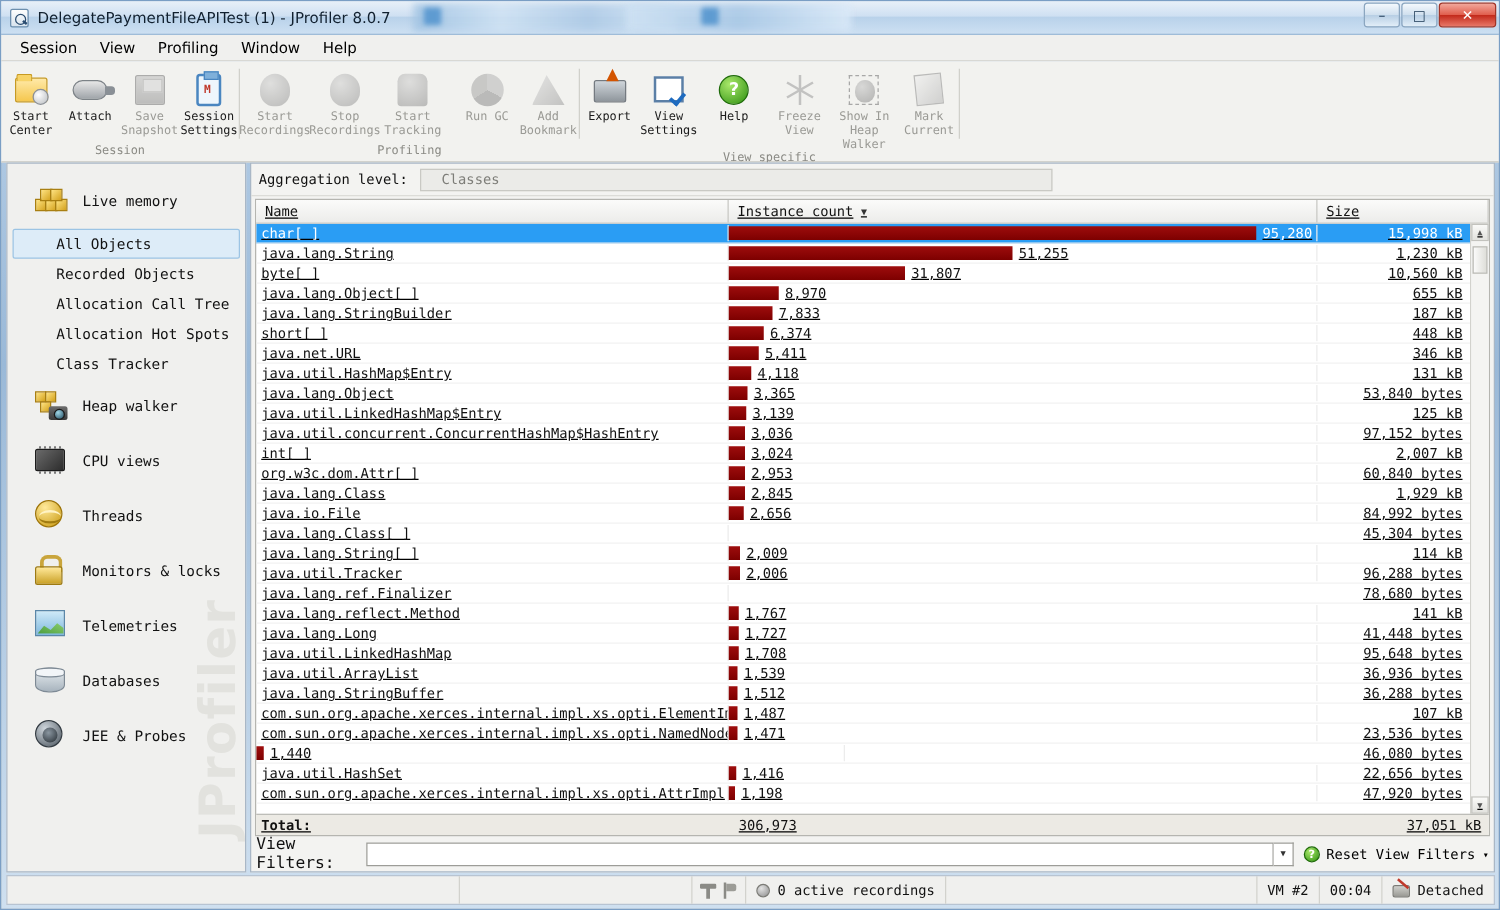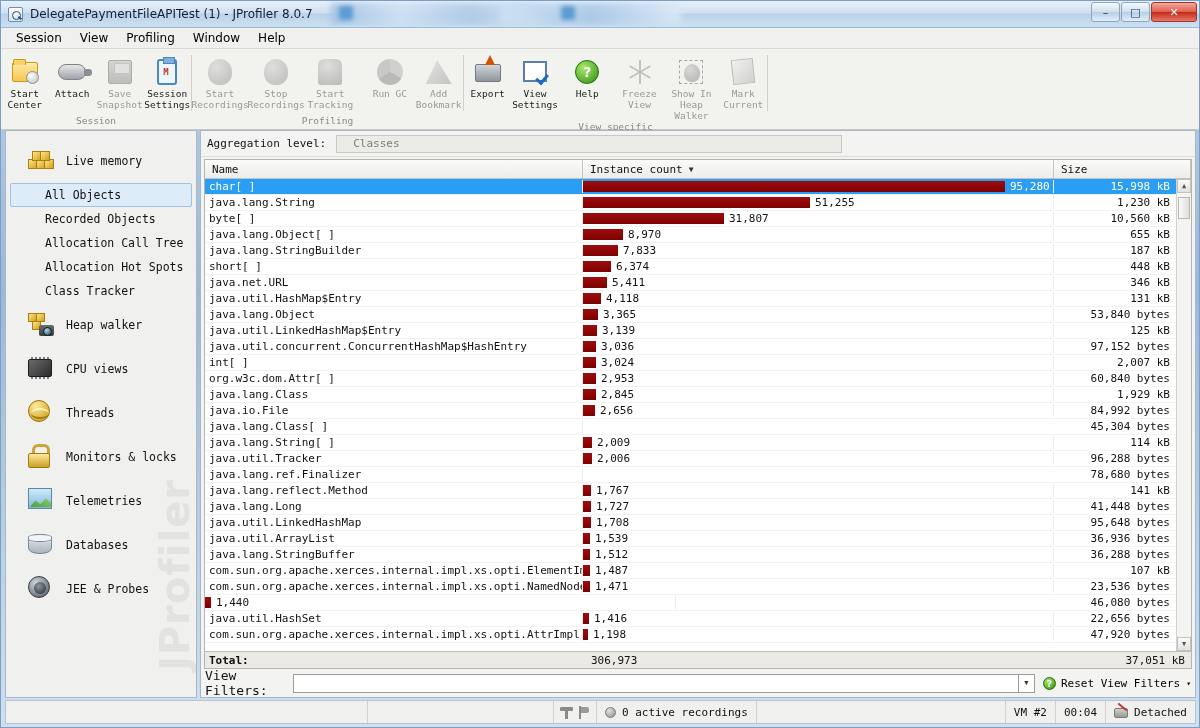--- a/index.html
+++ b/index.html
@@ -196,21 +196,21 @@
   }
   #agg-label { font-size: 11px; color: #111; }
   #agg-combo {
     margin-left: 10px; width: 506px; height: 18px;
     background: #ebebe8; border: 1px solid #c9c9c4;
     display: flex; align-items: center; padding-left: 16px;
     font-size: 11px; color: #7d7d78;
   }
 
   
-  #table-wrap { flex: 1; display: flex; flex-direction: column; min-height: 0; background:#fff; margin: 2px 3px 0 3px; border:1px solid #b5b5b0;}
+  #table-wrap { flex: 1; display: flex; flex-direction: column; min-height: 0; background:#fff; margin: 2px 3px 0 3px; border:1px solid #b5b5b0;text-decoration:underline;}
   #thead {
     height: 19px; display: flex; flex: none;
     background: linear-gradient(to bottom,#fbfbfa,#ececea);
     border-bottom: 1px solid #c3c3be;
   }
   .th { display: flex; align-items: center; padding-left: 7px; font-size: 11px; color: #111;
         border-right: 1px solid #c8c8c3; }
   .th.c1 { width: 378px; }
   .th.c2 { width: 471px; }
   .th.c3 { flex: 1; }

